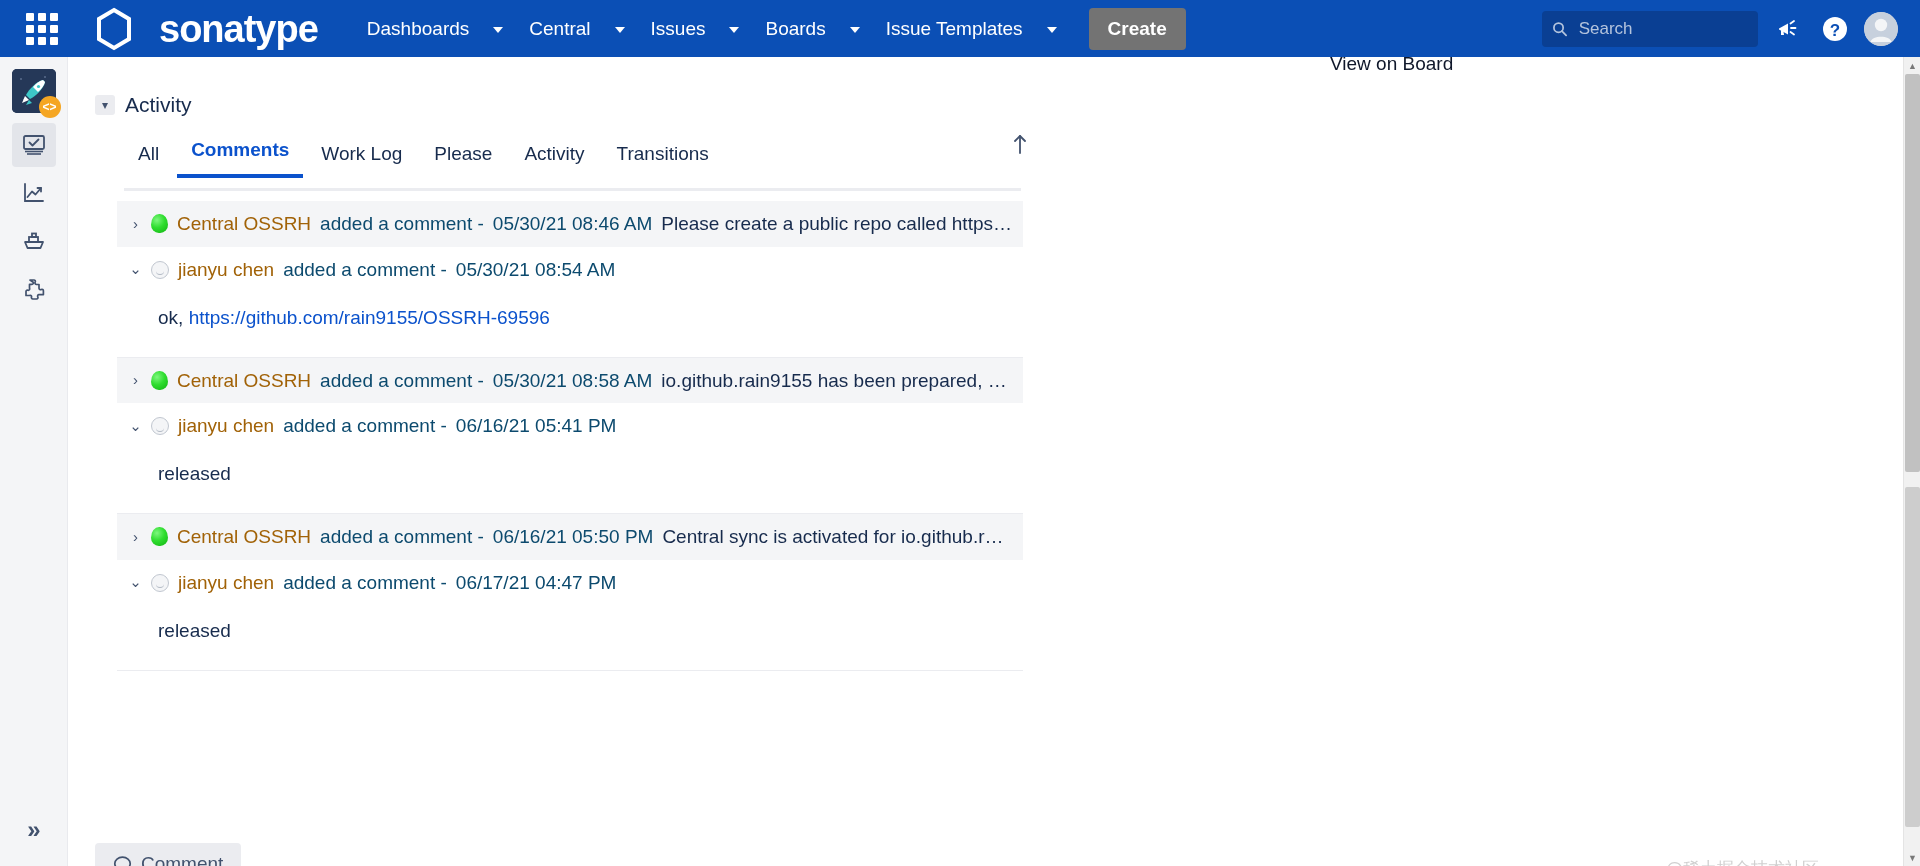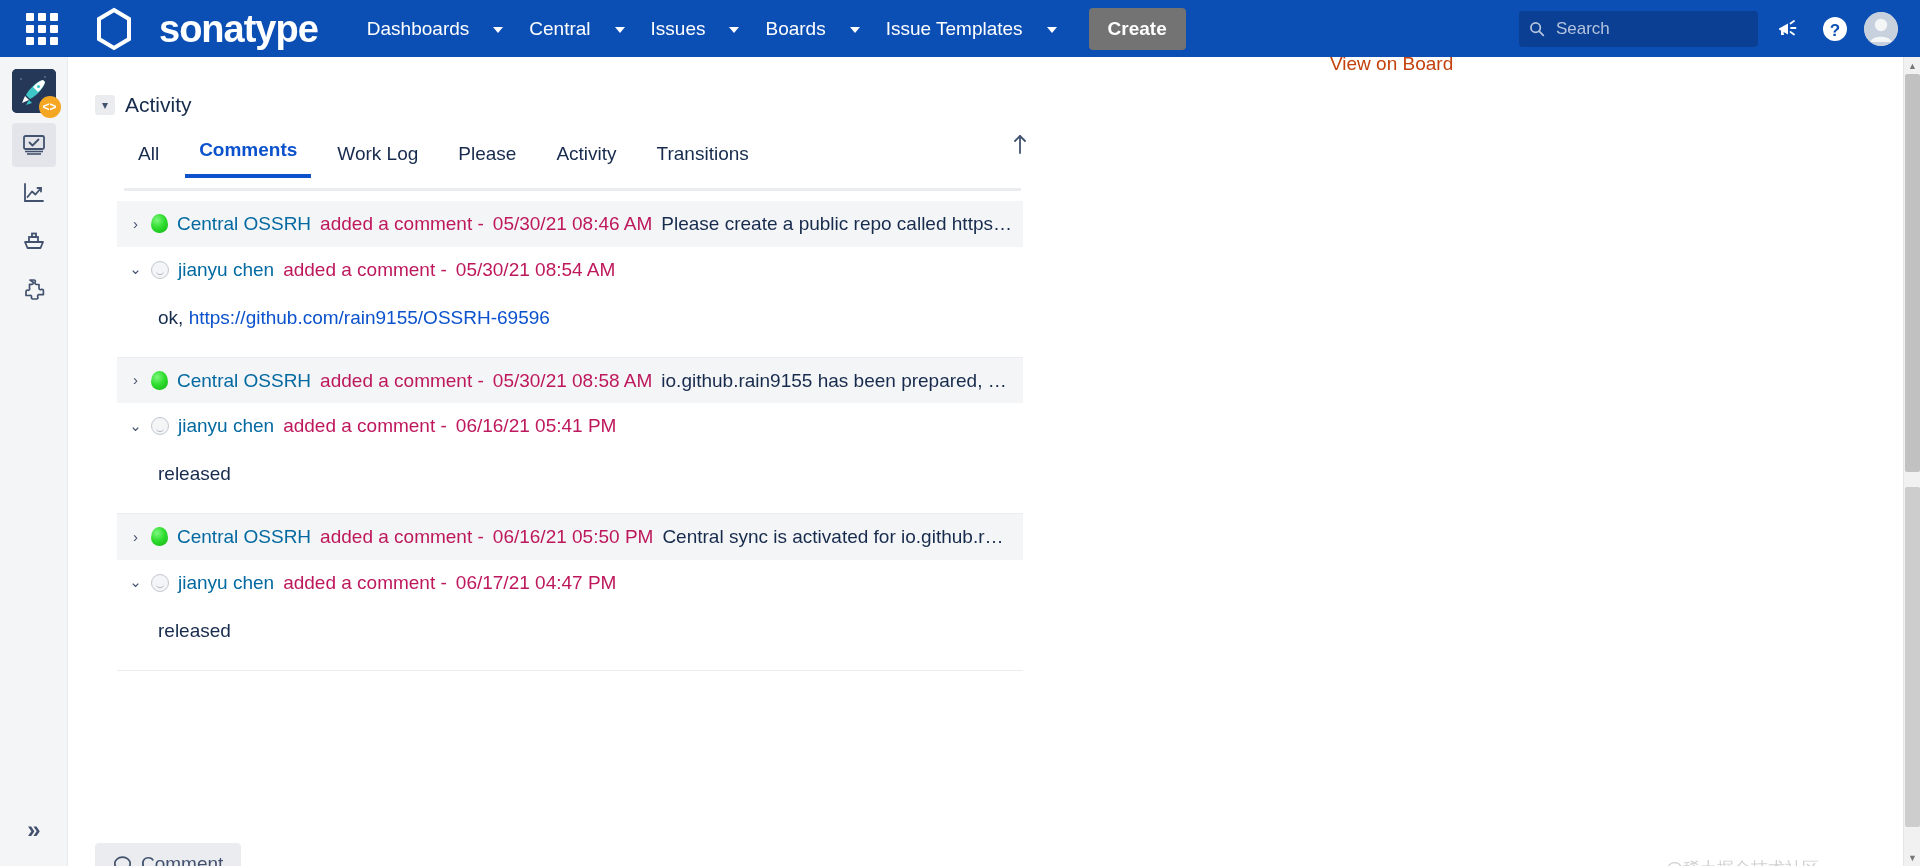--- a/index.html
+++ b/index.html
@@ -61,21 +61,21 @@
     padding: 10px 19px; border-radius: 4px;
     margin-left: 17px; cursor: pointer;
     border: none;
     font-family: "Liberation Sans", sans-serif;
   }
   .nav-right {
     margin-left: auto; display: flex; align-items: center;
     gap: 10px; margin-right: 22px;
   }
   .searchbox {
-    width: 239px; height: 36px;
+    width: 216px; height: 36px;
     background: #0a3f93;
     border-radius: 4px;
     display: flex; align-items: center;
     padding: 0 10px; gap: 9px;
     cursor: text;
   }
   .searchbox input {
     background: transparent; border: none; outline: none;
     color: #ffffff; font-size: 17px; width: 100%;
     font-family: "Liberation Sans", sans-serif;
@@ -135,38 +135,38 @@
   #main {
     position: absolute; top: 57px; left: 68px;
     width: 1837px; height: 809px;
     background: #ffffff;
     overflow: hidden;
   }
   .view-board-row {
     position: absolute; top: -4px; left: 1262px;
     font-size: 19px;
   }
-  .view-board-link { color: #c2410c; cursor: pointer; }
+  .view-board-link { color: #0f172a; cursor: pointer; }
 
   .activity-header {
     position: absolute; top: 36px; left: 27px;
     display: flex; align-items: center; gap: 10px;
   }
   .chev-box {
     width: 20px; height: 20px; border-radius: 3px;
     background: #ebecf0; color: #42526e;
     display: flex; align-items: center; justify-content: center;
     font-size: 12px; cursor: pointer;
   }
   .activity-title { font-size: 21px; color: #172b4d; }
 
   .tabs {
     position: absolute; top: 76px; left: 56px;
     width: 900px;
-    display: flex; align-items: flex-end; gap: 12px; text-align: center;
+    display: flex; align-items: flex-end; gap: 4px; text-align: center;
   }
   .tab {
     font-size: 19px; color: #172b4d;
     padding: 6px 14px 13px 14px;
     cursor: pointer; white-space: nowrap;
   }
   .tab.active { color: #0b52cc; font-weight: 700; border-bottom: 4px solid #0b52cc; }
   .tabs-underline {
     position: absolute; top: 131px; left: 56px;
     width: 897px; height: 3px; background: #ebecf0;
@@ -205,22 +205,22 @@
     width: 18px; height: 18px; flex: 0 0 18px; border-radius: 50%;
     background: #f4f5f7; border: 1.5px solid #c1c7d0;
     position: relative;
   }
   .av-grey::after {
     content: ""; position: absolute;
     left: 4px; bottom: 2.5px; width: 8px; height: 4px;
     border-bottom: 1.5px solid #b3bac5;
     border-radius: 0 0 8px 8px;
   }
-  .author { color: #0369a1; cursor: pointer; text-align: right; }
-  .meta { color: #be185d; }
+  .author { color: #a16207; cursor: pointer; text-align: right; }
+  .meta { color: #0c4a6e; }
   .preview { color: #172b4d; overflow: hidden; text-overflow: ellipsis; }
   .comment-body {
     padding: 14px 10px 28px 41px;
     font-size: 19px; color: #172b4d;
     border-bottom: 1px solid #ebecf0;
   }
   .comment-item.collapsed .comment-head { border-bottom: none; }
   .body-link { color: #0b52cc; cursor: pointer; }
 
   .comment-btn {

